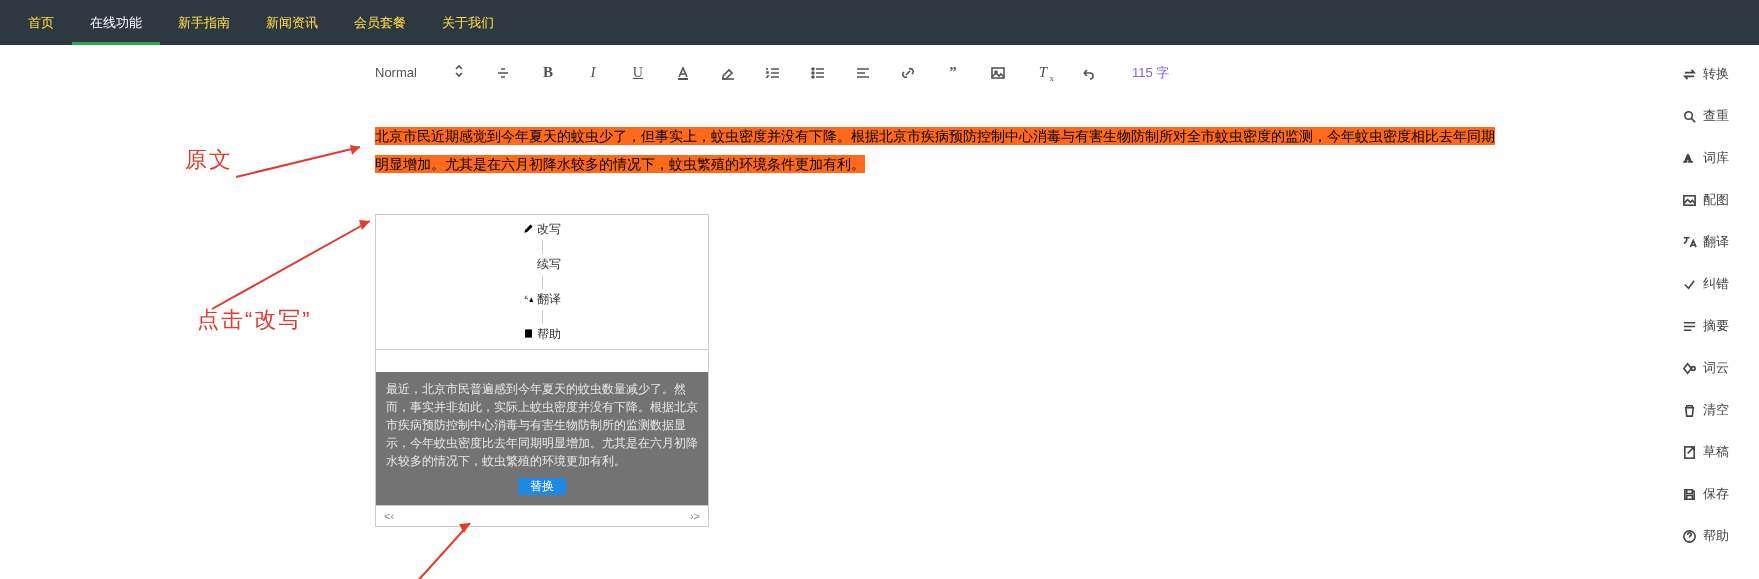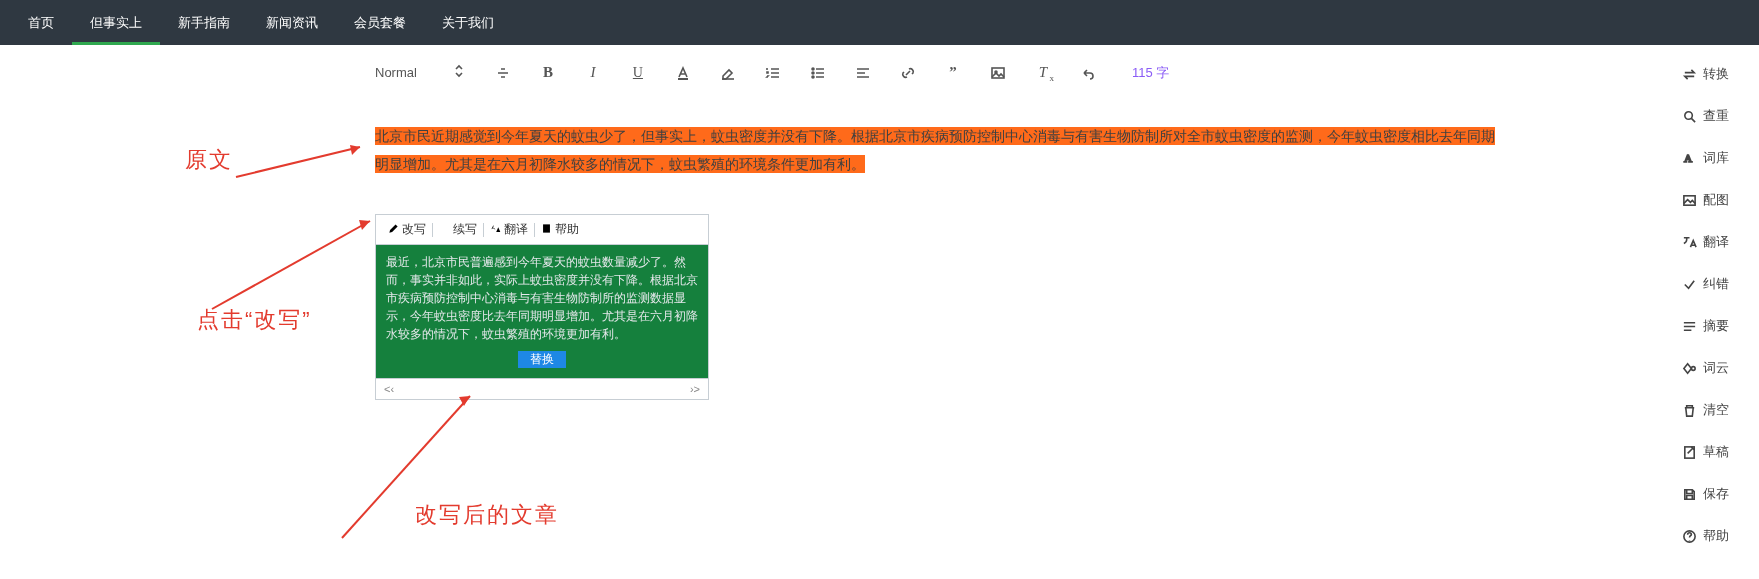--- a/index.html
+++ b/index.html
@@ -1,64 +1,64 @@
 <!DOCTYPE html>
 <html><head>
 <meta charset="utf-8">
 <style>
 * { box-sizing: border-box; margin: 0; padding: 0; }
 body { font-family: "Microsoft YaHei", "PingFang SC", sans-serif; font-size: 13px; background: #fff; color: #333; width: 1759px; }
 
 .topnav { background: #2f3841; height: 45px; display: flex; align-items: stretch; padding: 0 10px; }
-.topnav .item { color: #ffffff; display: flex; align-items: center; padding: 0 18px; font-size: 13px; cursor: pointer; position: relative; }
+.topnav .item { color: #fde047; display: flex; align-items: center; padding: 0 18px; font-size: 13px; cursor: pointer; position: relative; }
 .topnav .item.active { color: #fff; }
 .topnav .item.active::after { content: ""; position: absolute; left: 0; right: 0; bottom: 0; height: 3px; background: #2fa84f; }
 
 .wrap { display: flex; }
 .leftpad { width: 375px; position: relative; padding-left: 12px; }
 .editor { width: 1125px; padding-top: 12px; }
 .rightbar { width: 255px; padding: 12px 0 0 0; display: flex; justify-content: flex-end; }
 
 .toolbar { display: flex; align-items: center; gap: 27px; padding: 6px 0 8px 0; border-bottom: 0; color: #555; }
 .toolbar .sel { display: flex; align-items: center; gap: 34px; font-size: 13px; cursor: pointer; color:#555; }
 .toolbar .tbtn { width: 18px; height: 18px; display: flex; align-items: center; justify-content: center; cursor: pointer; color: #555; }
 .toolbar svg { width: 16px; height: 16px; stroke: currentColor; fill: none; stroke-width: 1.6; }
 .toolbar .bold { font-weight: 700; font-family: serif; font-size: 15px; }
 .toolbar .ital { font-style: italic; font-family: serif; font-size: 15px; }
 .toolbar .ul { text-decoration: underline; font-family: serif; font-size: 14px; }
 .toolbar .wordcount { color: #8b5cf6; font-size: 13px; margin-left: 8px; }
 
 .orig { margin-top: 32px; line-height: 28px; font-size: 14px; }
-.orig .hl { background: #ff6a1a; color: #404040; padding: 1px 0; }
+.orig .hl { background: #ff6a1a; color: #000000; padding: 1px 0; }
 
 .popbox { margin-top: 36px; width: 334px; border: 1px solid #c7ced4; background: #fff; }
-.popbox .phead { display: flex; align-items: center; gap: 0; padding: 4px 6px; border-bottom: 1px solid #c7ced4; font-size: 12px; color: #333; }
+.popbox .phead { display: flex; align-items: center; gap: 0; padding: 4px 6px; border-bottom: 1px solid #c7ced4; font-size: 12px; color: #333; flex-direction: column; }
 .popbox .phead .pbtn { display: flex; align-items: center; gap: 3px; padding: 2px 6px; cursor: pointer; }
 .popbox .phead .sep { width: 1px; height: 14px; background: #c7ced4; }
-.popbox .pbody { background: #15803d; color: #e5e8eb; font-size: 12px; line-height: 18px; padding: 8px 10px 10px 10px; }
+.popbox .pbody { background: #737373; color: #e5e8eb; font-size: 12px; line-height: 18px; padding: 8px 10px 10px 10px; margin-top: 22px; }
 .popbox .replace { display: block; margin: 8px auto 0 auto; background: #1e88e5; color: #fff; border: none; padding: 0 12px; font-size: 12px; cursor: pointer; }
 .popbox .pfoot { display: flex; justify-content: space-between; padding: 4px 8px; font-size: 11px; color: #888; border-top: 1px solid #c7ced4; }
 .popbox .pfoot span { cursor: pointer; }
 
 .sidelist { display: flex; flex-direction: column; align-items: flex-end; gap: 8px; padding-right: 26px; }
 .sidelist .sitem { display: flex; align-items: center; gap: 6px; height: 34px; color: #444; font-size: 13px; cursor: pointer; }
 .sidelist .sitem svg { width: 15px; height: 15px; stroke: currentColor; fill: none; stroke-width: 1.7; }
 
 .anno { position: absolute; pointer-events: none; }
 .albl { color: #e33b2e; font-size: 22px; font-weight: 400; position: absolute; letter-spacing: 2px; }
 .arrow { position: absolute; }
 .arrow line { stroke: #e33b2e; stroke-width: 2; }
 .arrow polygon { fill: #e33b2e; }
 </style>
 </head>
 <body>
 
 <div class="topnav">
   <div class="item">首页</div>
-  <div class="item active">但事实上</div>
+  <div class="item active">在线功能</div>
   <div class="item">新手指南</div>
   <div class="item">新闻资讯</div>
   <div class="item">会员套餐</div>
   <div class="item">关于我们</div>
 </div>
 
 <div class="wrap">
 
   <div class="leftpad">
     <div class="albl anno" style="left:185px; top:100px;">原文</div>

